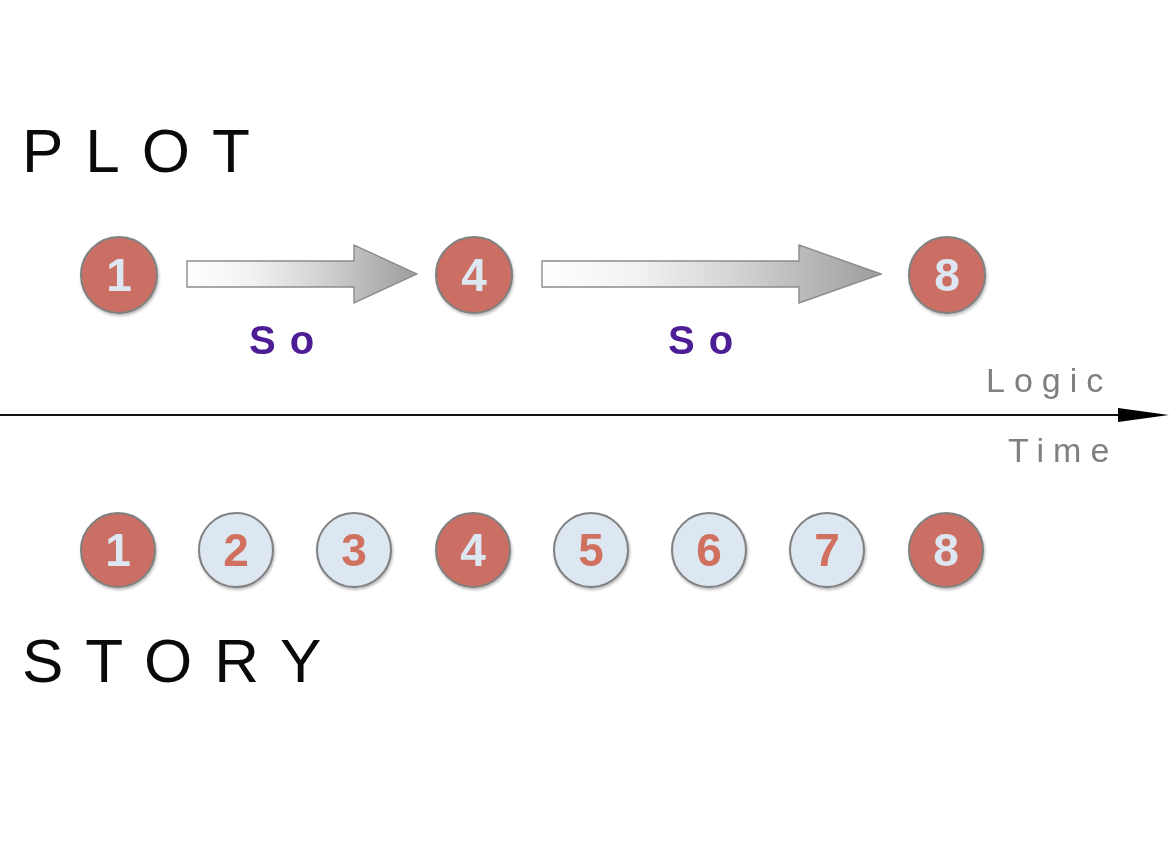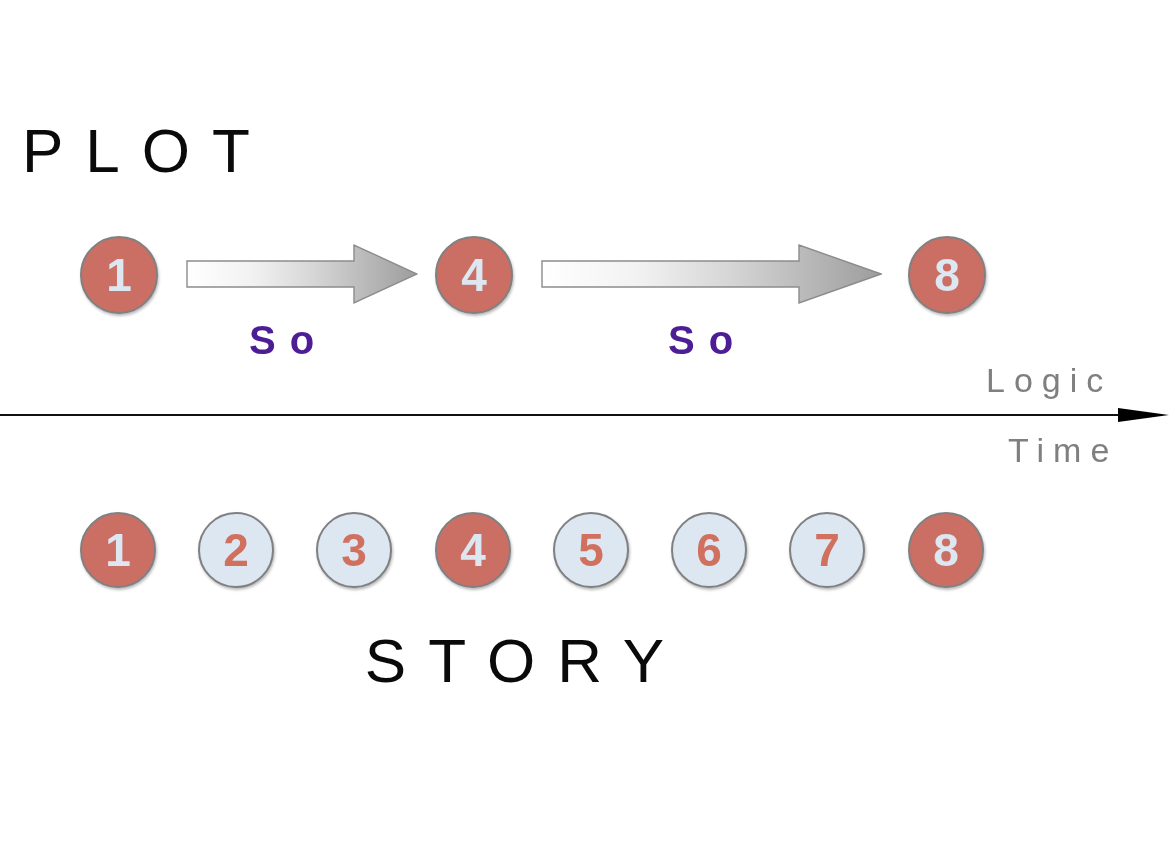--- a/index.html
+++ b/index.html
@@ -23,21 +23,21 @@
     position: absolute;
     color: #0a0a0a;
     font-family: "Liberation Sans", sans-serif;
     font-weight: 400;
     font-size: 62px;
     letter-spacing: 22px;
     white-space: nowrap;
     line-height: 1;
   }
   #plot-title  { left: 0; top: 120px;  width: 1169px; text-align: left; text-indent: 22px; }
-  #story-title { left: 0; top: 630px;  width: 1029px; text-align: center; text-indent: 22px; }
+  #story-title { left: 0; top: 630px;  width: 1029px; text-indent: 22px; }
 
   
   .node {
     position: absolute;
     border-radius: 50%;
     box-sizing: border-box;
     display: flex;
     align-items: center;
     justify-content: center;
     font-family: "Liberation Sans", sans-serif;

